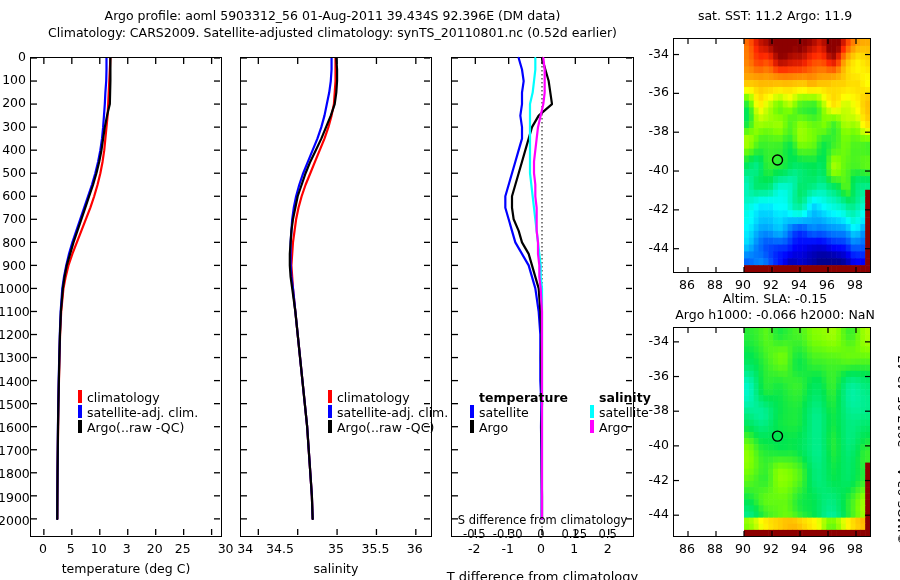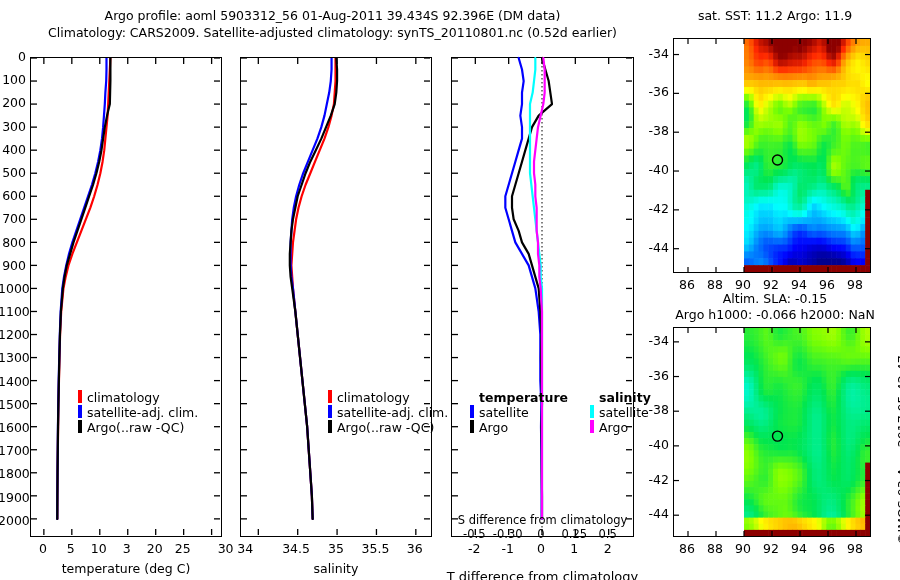--- a/index.html
+++ b/index.html
@@ -194,21 +194,21 @@
       <line x1="189" y1="460.8695652173913" x2="183" y2="460.8695652173913" stroke="#000" stroke-width="1.3"></line>
     </svg>
     <svg width="189" height="477" style="position:absolute;left:0;top:0;">
       <polyline points="94.50,0.00 94.50,11.52 94.50,23.04 93.71,34.57 92.93,46.09 90.56,57.61 87.41,69.13 83.48,80.65 78.75,92.17 74.02,103.70 69.30,115.22 64.58,126.74 60.64,138.26 57.49,149.78 55.12,161.30 53.55,172.83 51.97,184.35 51.19,195.87 50.40,207.39 51.19,218.91 51.97,230.43 54.34,253.48 56.70,276.52 59.06,299.57 61.43,322.61 63.79,345.65 66.15,368.70 67.72,391.74 69.30,414.78 70.87,437.83 71.66,460.87" fill="none" stroke="#ff0000" stroke-width="2.2" stroke-linejoin="round" stroke-linecap="round"></polyline>
       <polyline points="90.56,0.00 90.56,11.52 89.78,23.04 88.20,34.57 85.84,46.09 83.48,57.61 80.32,69.13 76.39,80.65 71.66,92.17 66.94,103.70 62.21,115.22 58.28,126.74 55.12,138.26 52.76,149.78 51.19,161.30 50.40,172.83 49.61,184.35 49.61,195.87 49.61,207.39 50.40,218.91 51.97,230.43 54.34,253.48 56.70,276.52 59.06,299.57 61.43,322.61 63.79,345.65 66.15,368.70 67.72,391.74 69.30,414.78 70.87,437.83 71.66,460.87" fill="none" stroke="#0000ff" stroke-width="2.2" stroke-linejoin="round" stroke-linecap="round"></polyline>
       <polyline points="95.29,0.00 96.07,11.52 96.07,23.04 95.29,34.57 93.71,46.09 89.78,57.61 85.05,69.13 80.32,80.65 74.81,92.17 69.30,103.70 64.58,115.22 60.64,126.74 56.70,138.26 54.34,149.78 51.97,161.30 50.40,172.83 49.61,184.35 48.82,195.87 48.82,207.39 49.61,218.91 51.19,230.43 54.34,253.48 56.70,276.52 59.06,299.57 61.43,322.61 63.79,345.65 66.15,368.70 67.72,391.74 69.30,414.78 70.87,437.83 71.66,460.87" fill="none" stroke="#000000" stroke-width="2.2" stroke-linejoin="round" stroke-linecap="round"></polyline>
     </svg>
   </div>
 <div id="p2ticks" style="position: absolute; left: 0px; top: 0px; width: 900px; height: 580px; pointer-events: none;">
     <div class="tick" style="left:237.32499999999993px;top:541px;width:40px;text-align:left;">34</div>
-    <div class="tick" style="left:270px;top:541px;width:40px;text-align:right;">34.5</div>
+    <div class="tick" style="left:260px;top:541px;width:40px;text-align:center;">34.5</div>
     <div class="tick" style="left:316.075px;top:541px;width:40px;text-align:center;">35</div>
     <div class="tick" style="left:355.45px;top:541px;width:40px;text-align:center;">35.5</div>
     <div class="tick" style="left:394.82500000000005px;top:541px;width:40px;text-align:center;">36</div>
   </div>
 <div class="axlabel abs" style="left:240px;top:561px;width:192px;">salinity</div>
 <div class="legend" id="leg2" style="left:328px;top:390px;">
     <div class="legrow">
       <span class="swatch" style="background:#ff0000;"></span>
       <span>climatology</span>
     </div>

